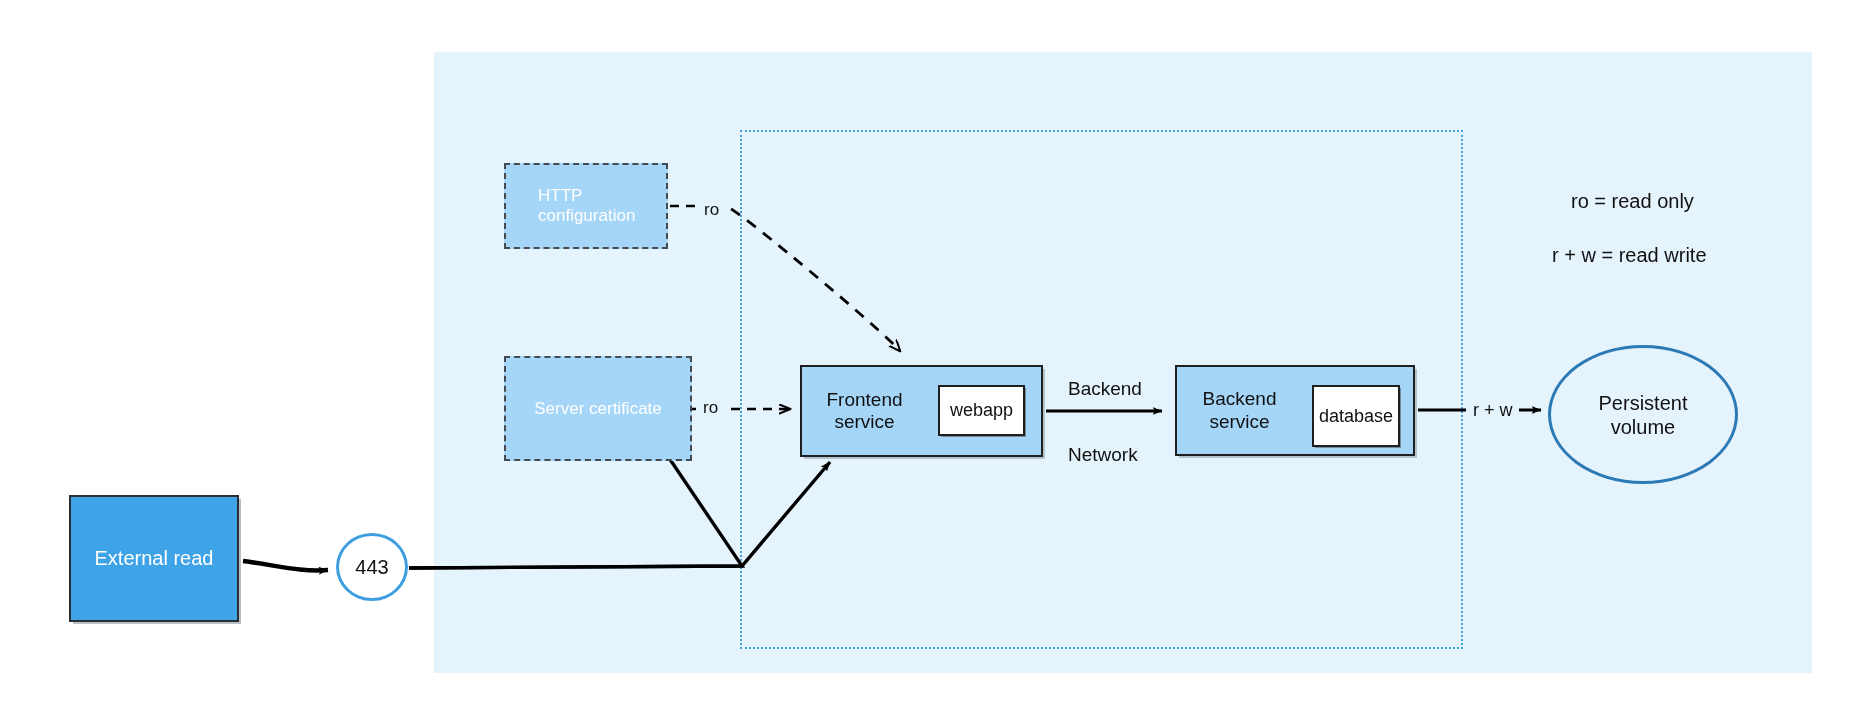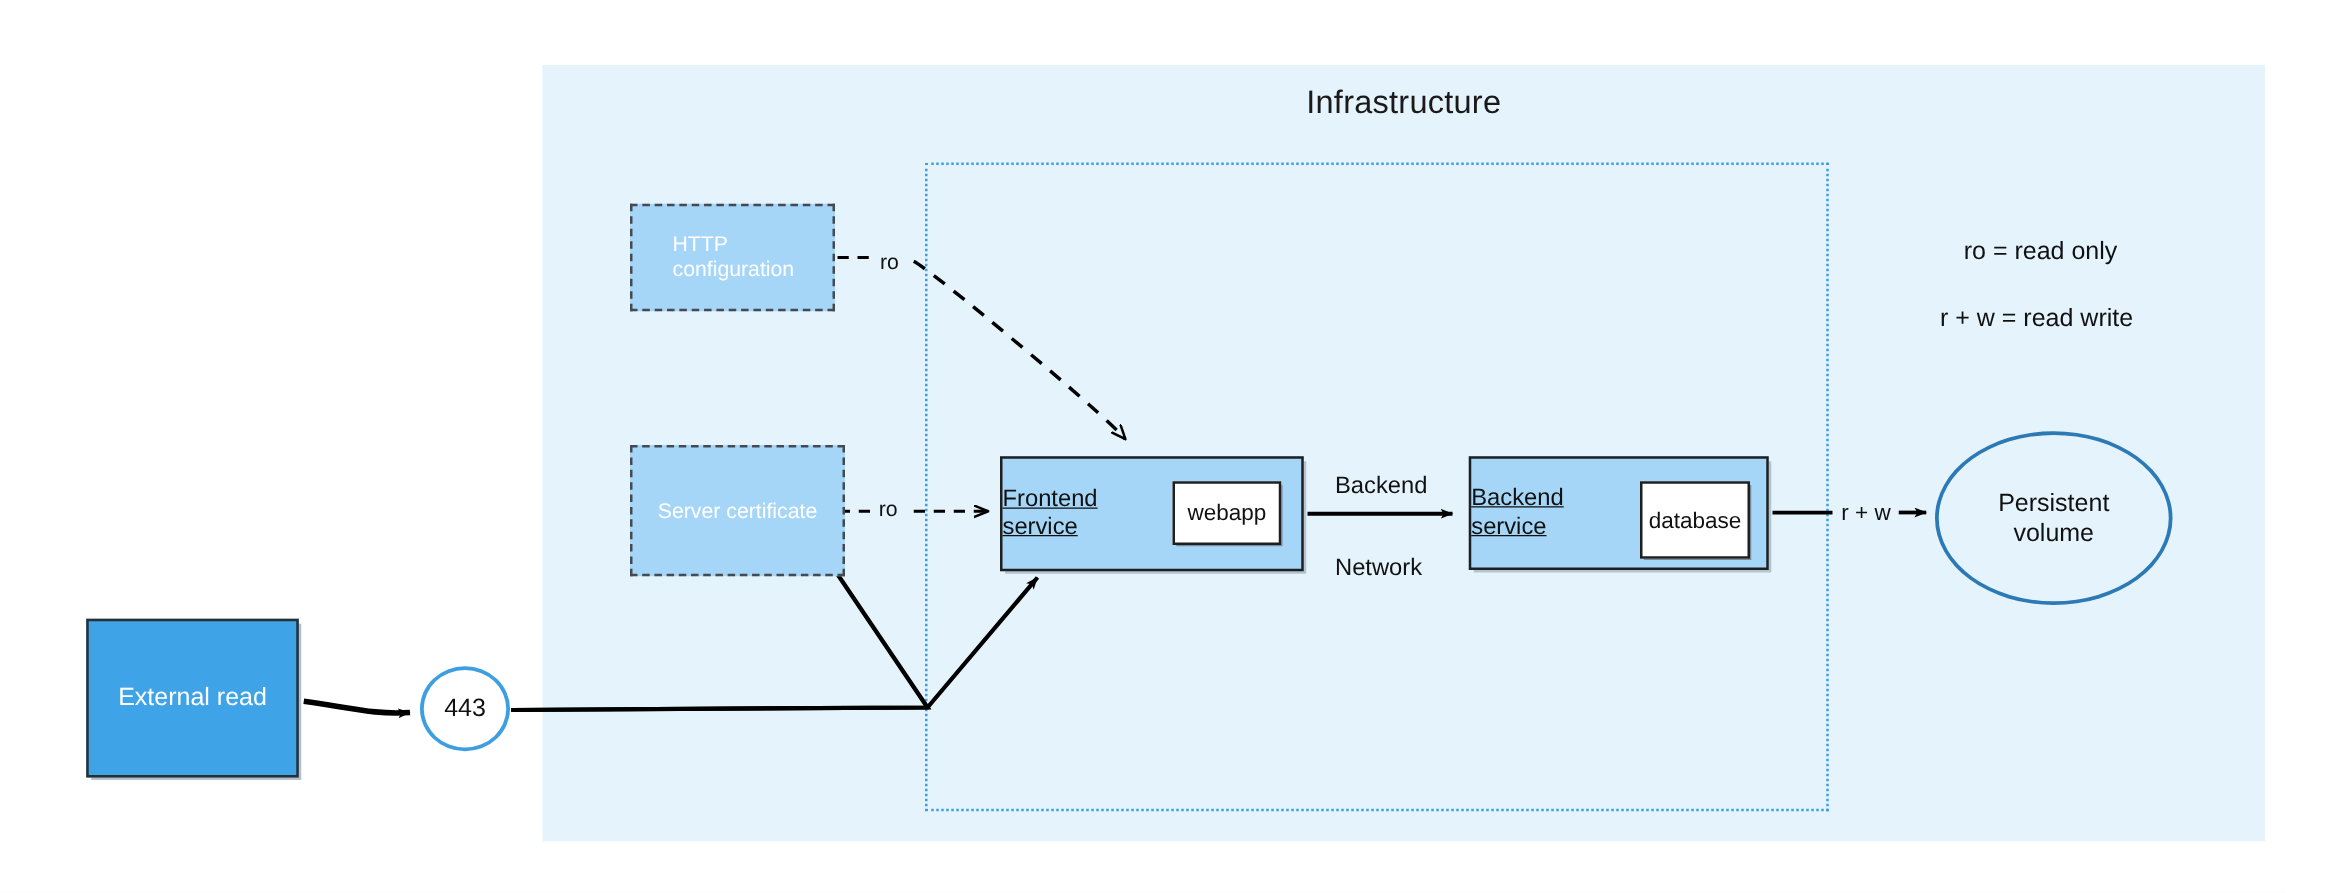--- a/index.html
+++ b/index.html
@@ -64,42 +64,42 @@
     background: #a5d6f8;
     border: 2px dashed #444a52;
     box-sizing: border-box;
     display: flex;
     align-items: center;
     justify-content: center;
     color: #ffffff;
     font-size: 17px;
   }
   #http-config-box { left: 504px; top: 163px; width: 164px; height: 86px; padding-left: 32px; }
-  #server-cert-box { left: 504px; top: 356px; width: 172px; height: 105px; }
+  #server-cert-box { left: 504px; top: 356px; width: 188px; height: 105px; }
 
   .service-box {
     position: absolute;
     background: #a5d6f8;
     border: 2px solid #1f1f1f;
     box-sizing: border-box;
     box-shadow: 3px 3px 0 -1px rgba(120,140,150,0.45);
     display: flex;
     align-items: center;
     color: #111111;
     font-size: 19px;
     line-height: 1.18;
   }
   #frontend-service-box { left: 800px; top: 365px; width: 243px; height: 92px; }
   #backend-service-box  { left: 1175px; top: 365px; width: 240px; height: 91px; }
 
   .service-label {
     width: 125px;
+    text-align: center;
     white-space: pre-line;
     flex: 0 0 auto;
-    text-decoration: underline;
   }
   .container-box {
     position: absolute;
     background: #ffffff;
     border: 2px solid #1f1f1f;
     box-sizing: border-box;
     display: flex;
     align-items: center;
     justify-content: center;
     font-size: 18px;
@@ -189,21 +189,20 @@
   }
   #legend-ro { left: 1571px; top: 190px; }
   #legend-rw { left: 1552px; top: 244px; }
 </style>
 </head>
 <body>
 
 <div id="canvas">
 
   <div class="infra-panel"></div>
-  <div class="infra-title">Infrastructure</div>
 
   <div class="network-box"></div>
 
   <svg id="edges" viewBox="0 0 1874 714" xmlns="http://www.w3.org/2000/svg">
     <defs>
       <marker id="arrowSolid" markerWidth="12" markerHeight="12" refX="9.5" refY="4" orient="auto" markerUnits="userSpaceOnUse">
         <path d="M0,0 L10,4 L0,8 L2.4,4 Z" fill="#000000"></path>
       </marker>
       <marker id="arrowOpen" markerWidth="14" markerHeight="14" refX="11" refY="5" orient="auto" markerUnits="userSpaceOnUse">
         <path d="M0.5,0.5 L11.5,5 L0.5,9.5" fill="none" stroke="#000000" stroke-width="2" stroke-linecap="round" stroke-linejoin="round"></path>

